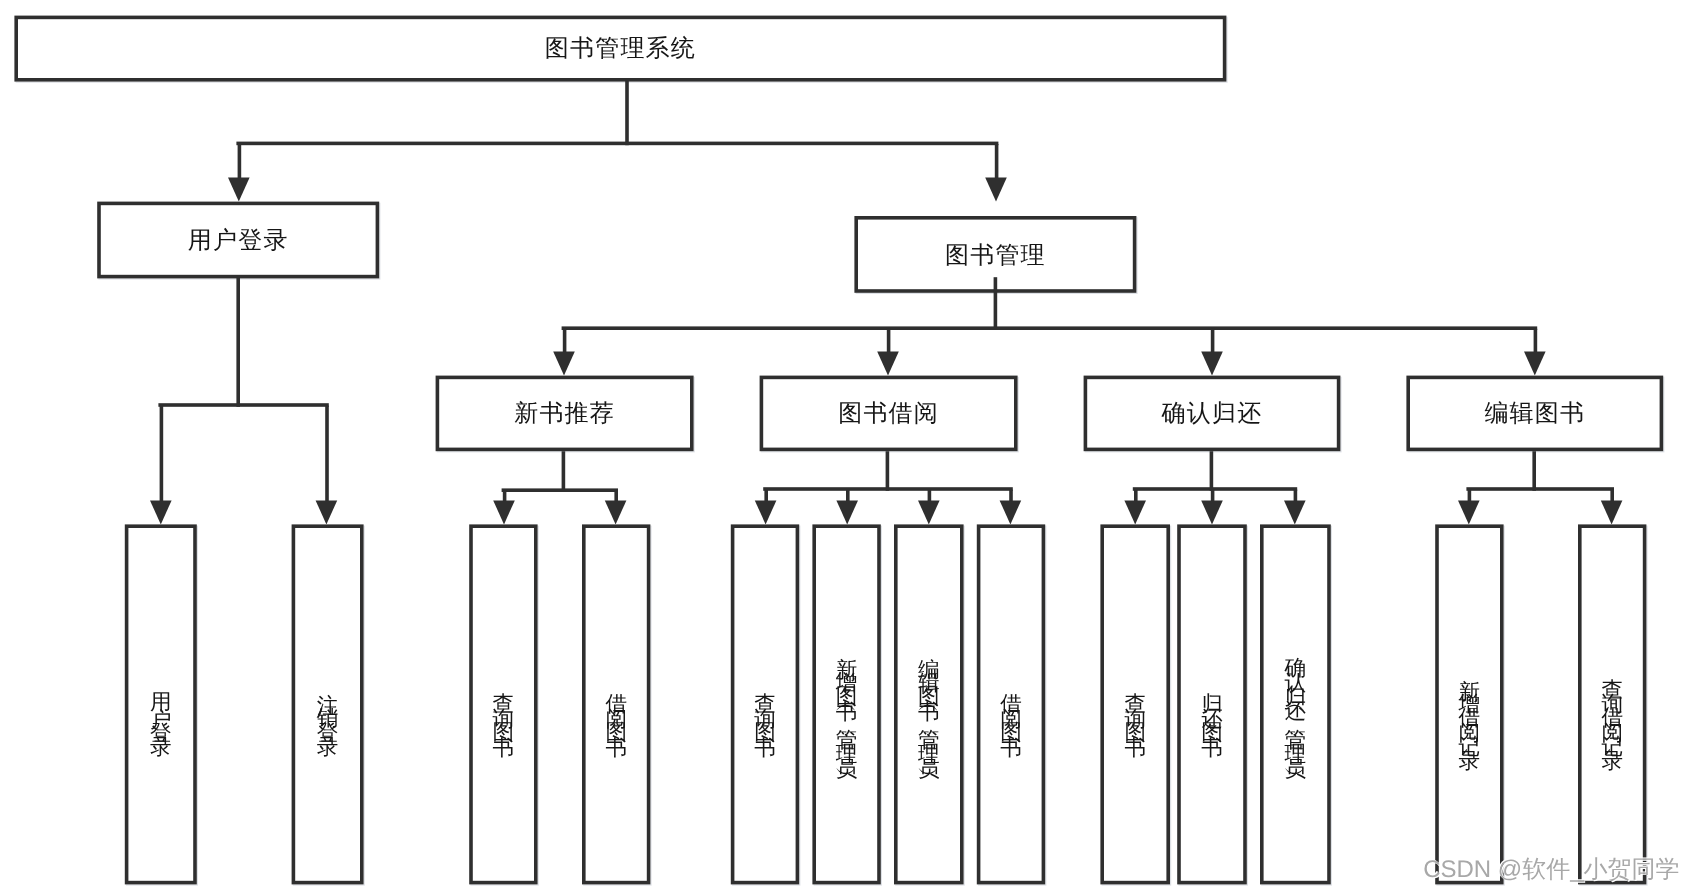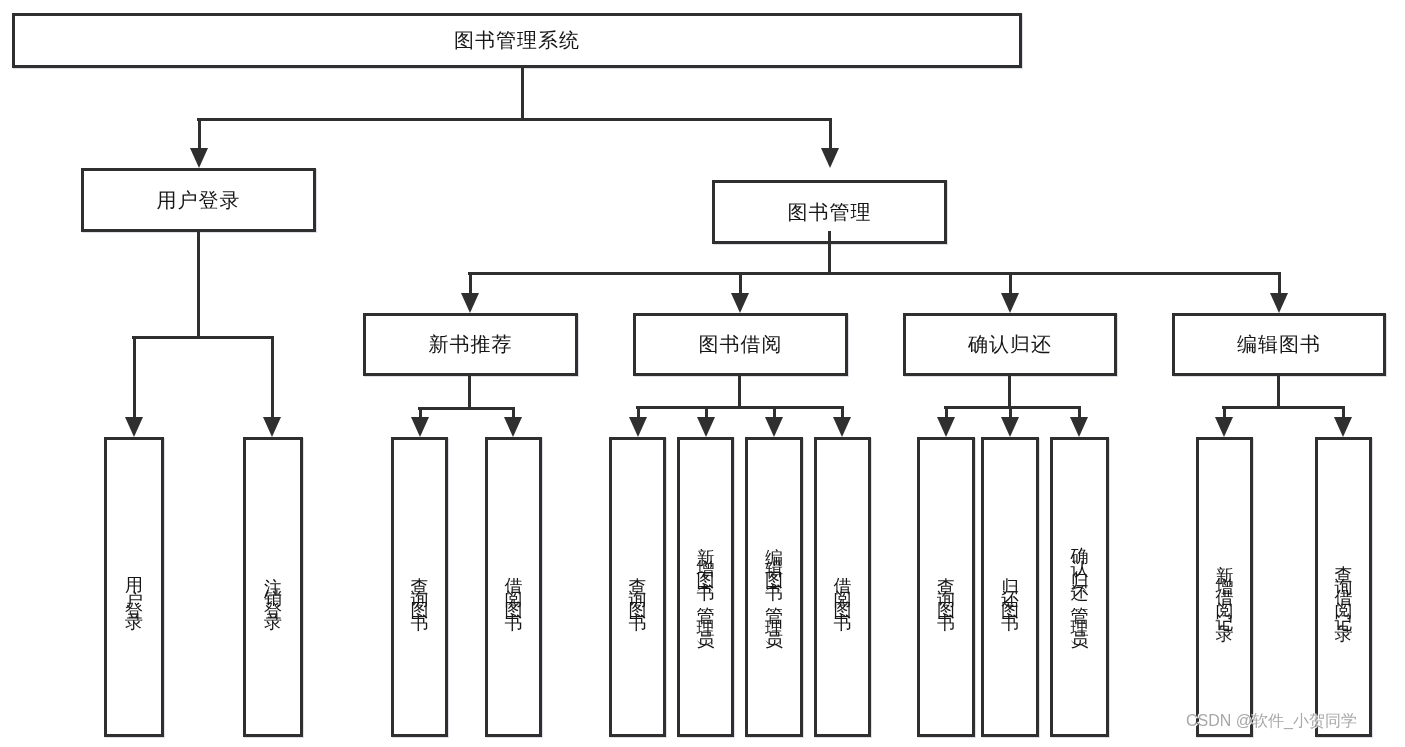--- a/index.html
+++ b/index.html
@@ -43,21 +43,21 @@
     content:"";position:absolute;left:8px;top:0;bottom:13px;width:3px;background:var(--line);
   }
   .arrow::after{
     content:"";position:absolute;left:0;bottom:0;width:0;height:0;
     border-left:9px solid transparent;border-right:9px solid transparent;
     border-top:20px solid var(--line);
   }
   .watermark{
     position:absolute;
     left:1186px;top:711px;
-    font-size:16px;
+    font-size:20px;
     color:#a8a8a8;
     text-shadow:1px 1px 0 #ffffff,-1px -1px 0 #ffffff;
     z-index:10;
     white-space:nowrap;
   }
 </style>
 </head>
 <body>
 
 <div class="stage">

